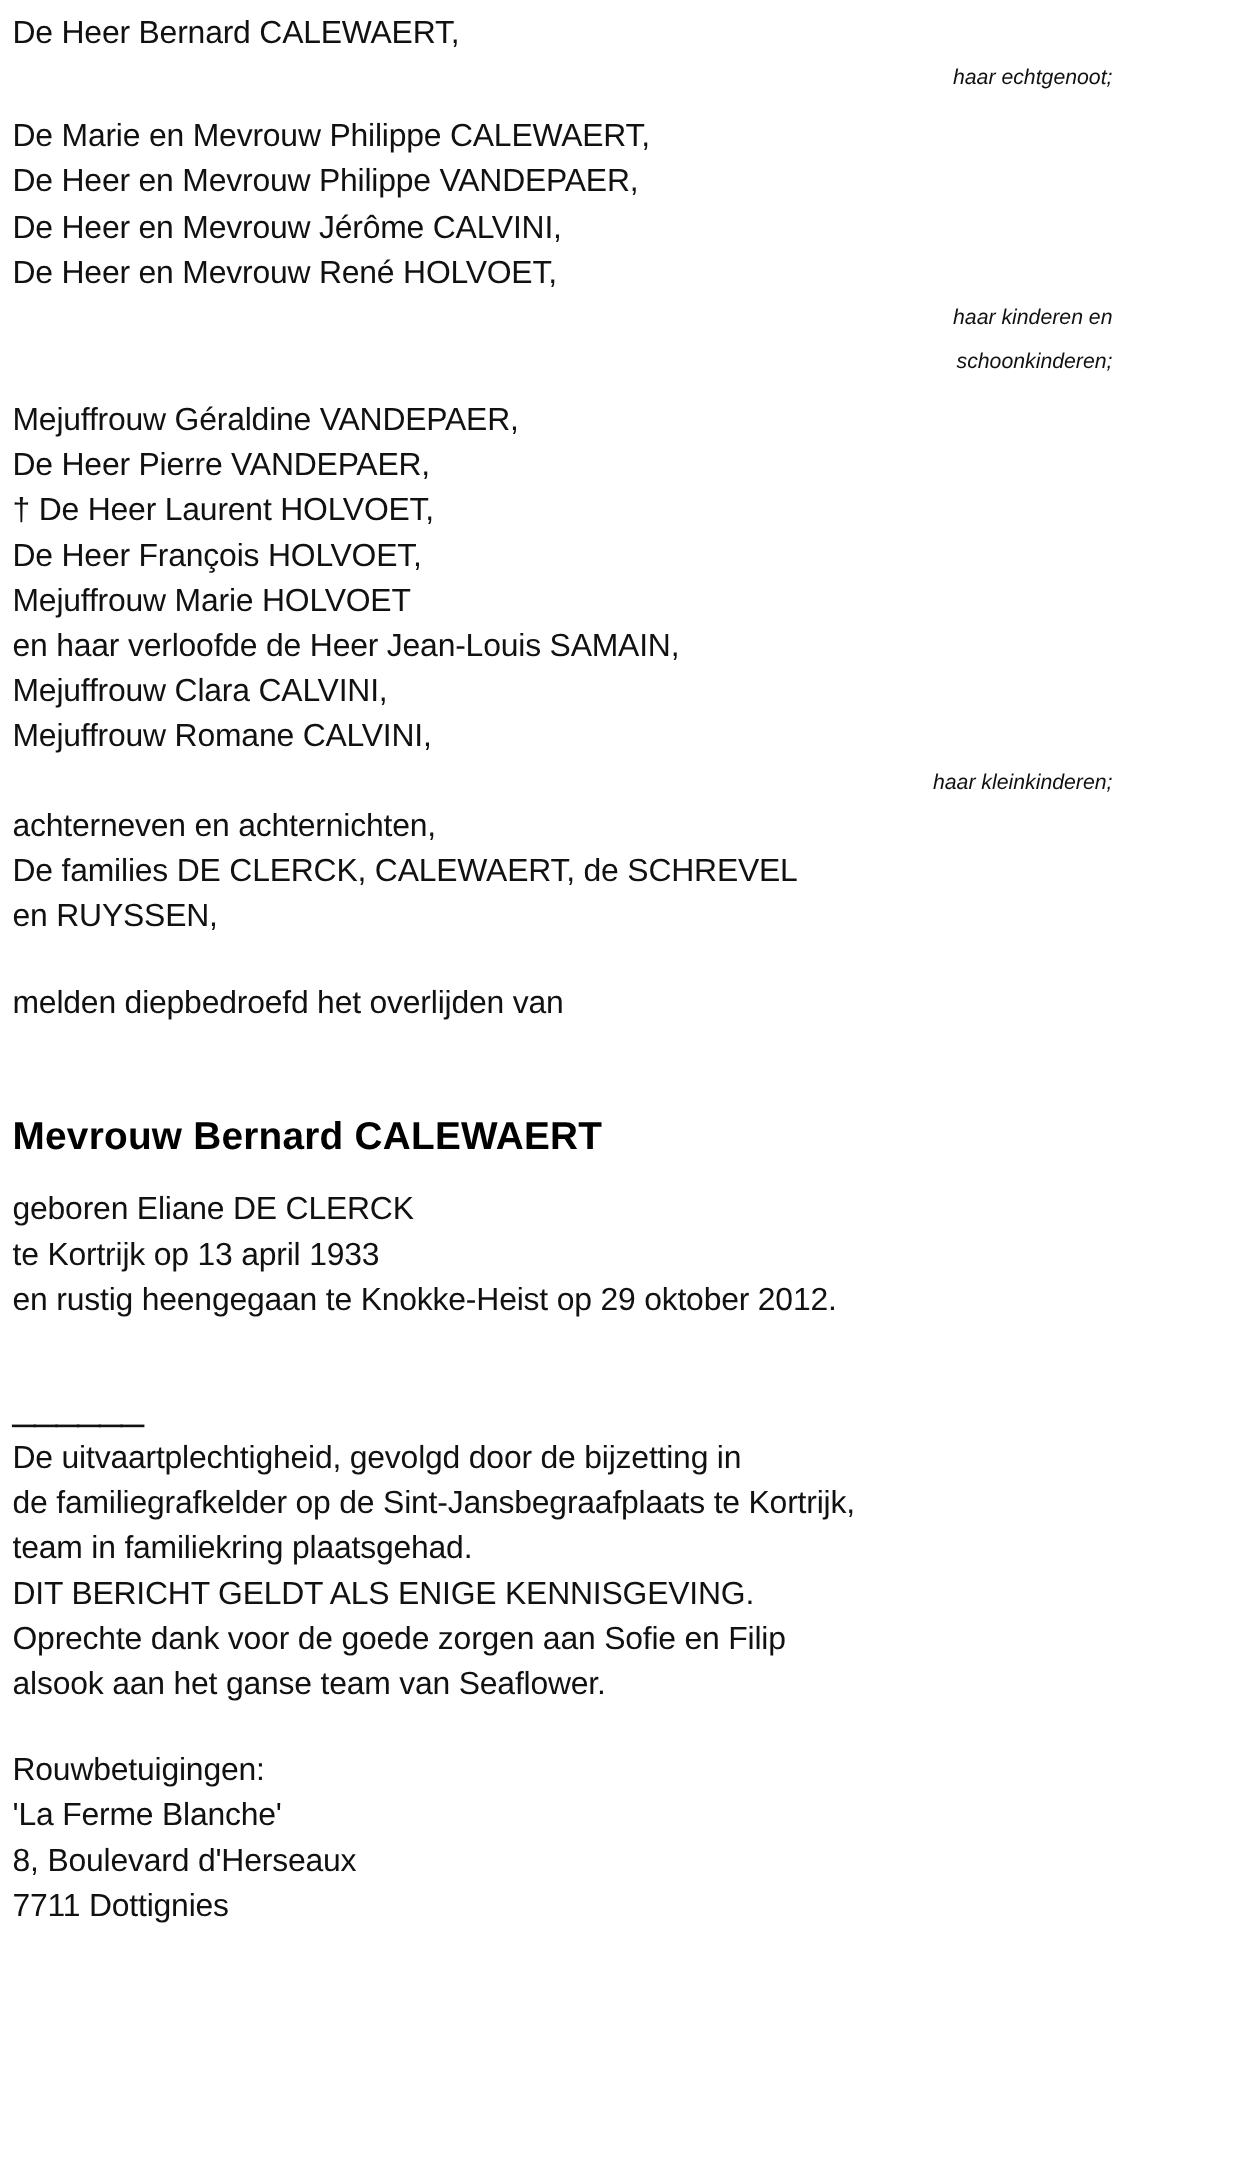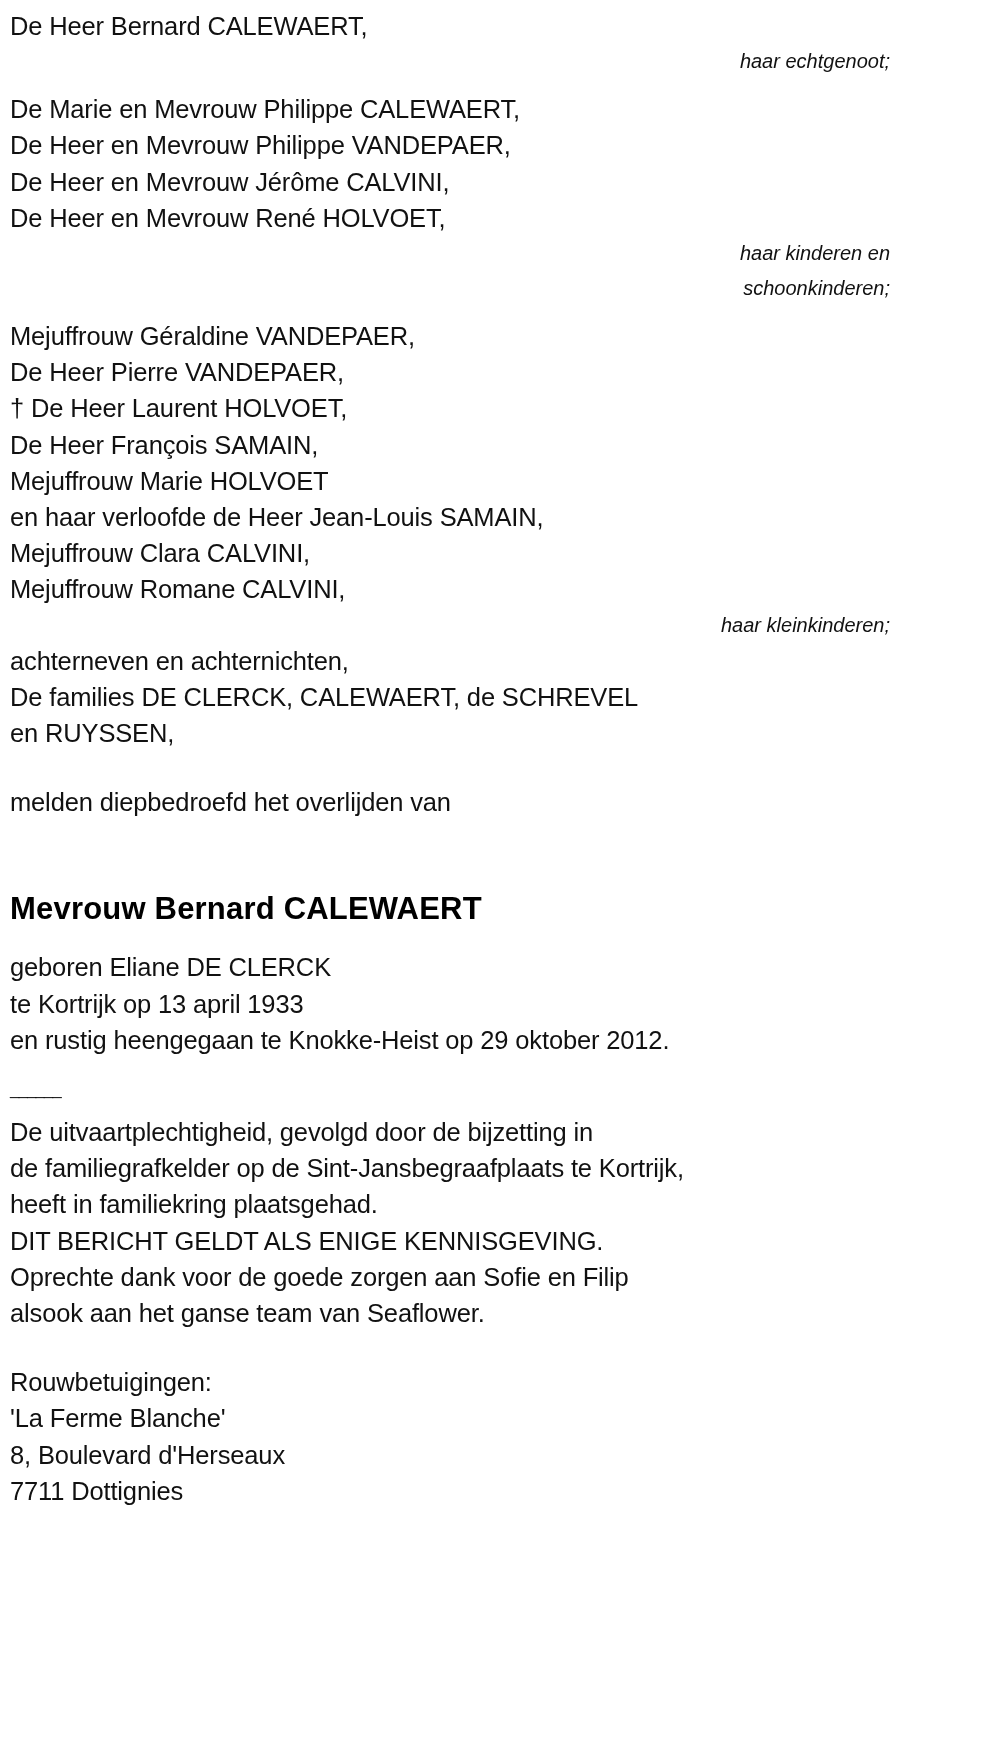--- a/index.html
+++ b/index.html
@@ -36,21 +36,21 @@
     color: #111111;
     font-weight: 400;
     text-align: left;
   }
   .spacer-sm { height: 12px; }
   .spacer-md { height: 20px; }
   .spacer-lg { height: 33px; }
 
   
   .annot {
-    font-size: 20px;
+    font-size: 17px;
     line-height: 35px;
     font-style: italic;
     text-align: right;
     color: #111111;
     white-space: pre;
     padding-right: 0px;
   }
   .annot-block { text-align: right; }
 
   
@@ -59,25 +59,26 @@
     line-height: 40px;
     font-weight: 700;
     letter-spacing: 0.2px;
     color: #000000;
     white-space: pre;
     margin-top: 36px;
   }
 
   
   .sep {
-    font-size: 17px;
+    font-size: 33px;
     line-height: 24px;
     letter-spacing: -1px;
     white-space: pre;
     color: #111111;
+    margin-top: 34px;
   }
 
   .dagger {
     font-size: 25.5px;
   }
 </style>
 </head>
 <body>
 
 <div class="page">
@@ -100,21 +101,21 @@
         <div class="annot">schoonkinderen;</div>
       </div>
     </div>
 
     <div class="spacer-sm"></div>
 
     <div>
       <div class="line">Mejuffrouw Géraldine VANDEPAER,</div>
       <div class="line">De Heer Pierre VANDEPAER,</div>
       <div class="line"><span class="dagger">† </span><span>De Heer Laurent HOLVOET,</span></div>
-      <div class="line">De Heer François SAMAIN,</div>
+      <div class="line">De Heer François HOLVOET,</div>
       <div class="line">Mejuffrouw Marie HOLVOET</div>
       <div class="line">en haar verloofde de Heer Jean-Louis SAMAIN,</div>
       <div class="line">Mejuffrouw Clara CALVINI,</div>
       <div class="line">Mejuffrouw Romane CALVINI,</div>
       <div class="annot">haar kleinkinderen;</div>
     </div>
 
     <div>
       <div class="line">achterneven en achternichten,</div>
       <div class="line">De families DE CLERCK, CALEWAERT, de SCHREVEL</div>
@@ -139,21 +140,21 @@
 
     <div class="spacer-md"></div>
 
     <div class="sep">______</div>
 
     <div class="spacer-sm"></div>
 
     <div>
       <div class="line">De uitvaartplechtigheid, gevolgd door de bijzetting in</div>
       <div class="line">de familiegrafkelder op de Sint-Jansbegraafplaats te Kortrijk,</div>
-      <div class="line">heeft in familiekring plaatsgehad.</div>
+      <div class="line">team in familiekring plaatsgehad.</div>
       <div class="line">DIT BERICHT GELDT ALS ENIGE KENNISGEVING.</div>
       <div class="line">Oprechte dank voor de goede zorgen aan Sofie en Filip</div>
       <div class="line">alsook aan het ganse team van Seaflower.</div>
     </div>
 
     <div class="spacer-lg"></div>
 
     <div>
       <div class="line">Rouwbetuigingen:</div>
       <div class="line">'La Ferme Blanche'</div>

